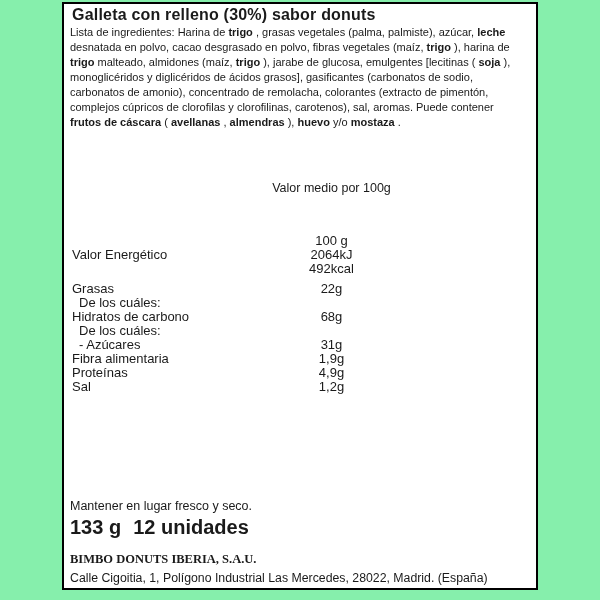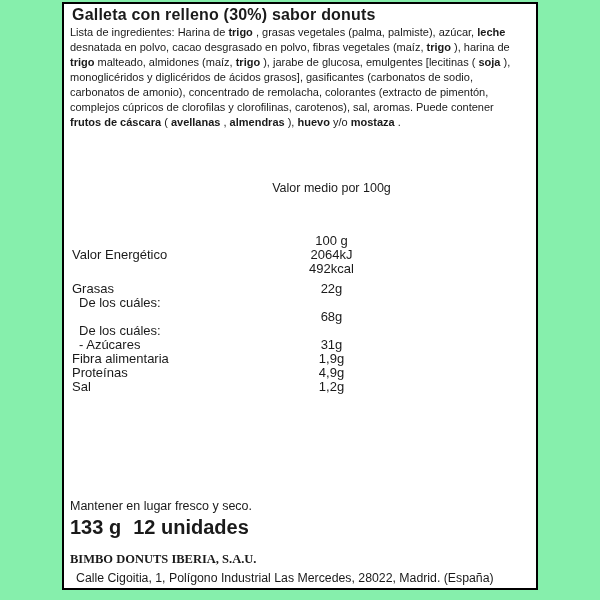--- a/index.html
+++ b/index.html
@@ -88,21 +88,21 @@
     position: absolute;
     left: 6px;
     top: 548px;
     font-size: 12.5px;
     font-weight: bold;
     white-space: nowrap;
     font-family: Liberation Serif, serif;
   }
   .address {
     position: absolute;
-    left: 12px;
+    left: 6px;
     top: 567px;
     font-size: 12.3px;
     white-space: nowrap;
   }
   b { font-weight: bold; }
 </style>
 </head>
 <body>
 
 <div class="canvas">
@@ -129,20 +129,21 @@
         </div>
         <div class="nrow gap">
           <span class="nlabel">Grasas</span>
           <span class="nvalue">22g</span>
         </div>
         <div class="nrow indent">
           <span class="nlabel">De los cuáles:</span>
           <span class="nvalue"></span>
         </div>
         <div class="nrow">
+          <span class="nlabel">Hidratos de carbono</span>
           <span class="nvalue">68g</span>
         </div>
         <div class="nrow indent">
           <span class="nlabel">De los cuáles:</span>
           <span class="nvalue"></span>
         </div>
         <div class="nrow indent">
           <span class="nlabel">- Azúcares</span>
           <span class="nvalue">31g</span>
         </div>

